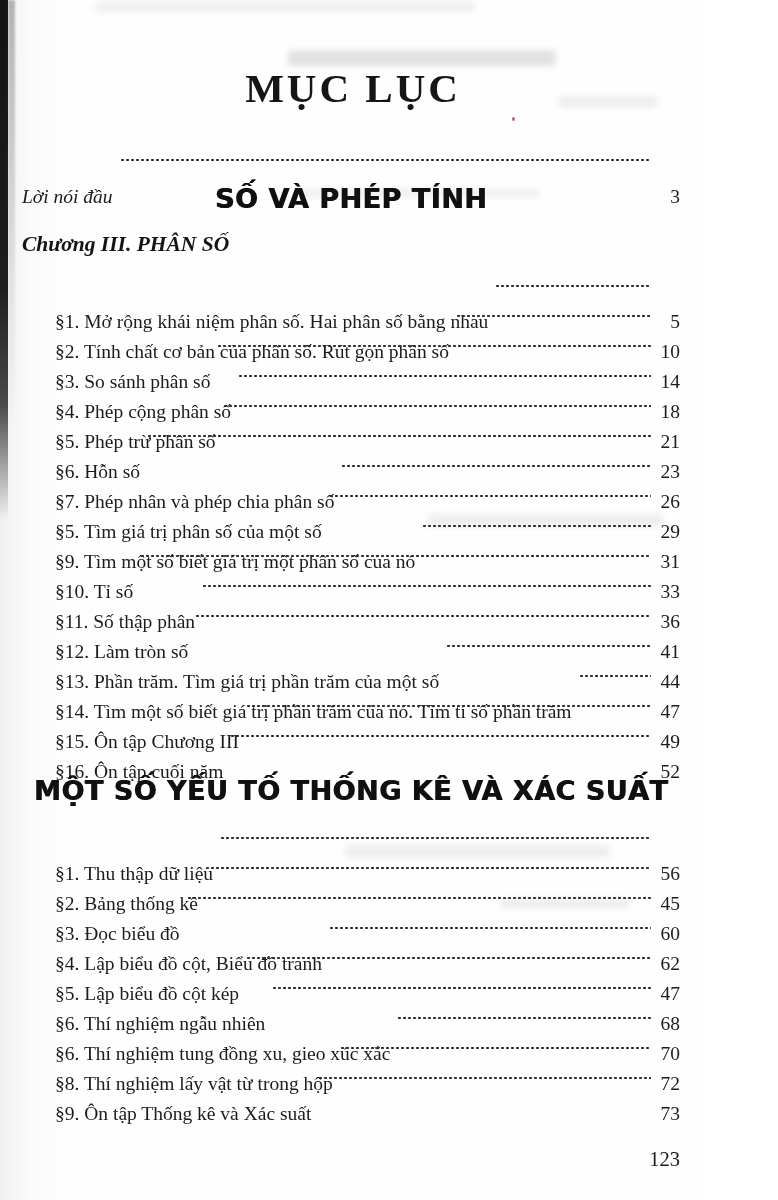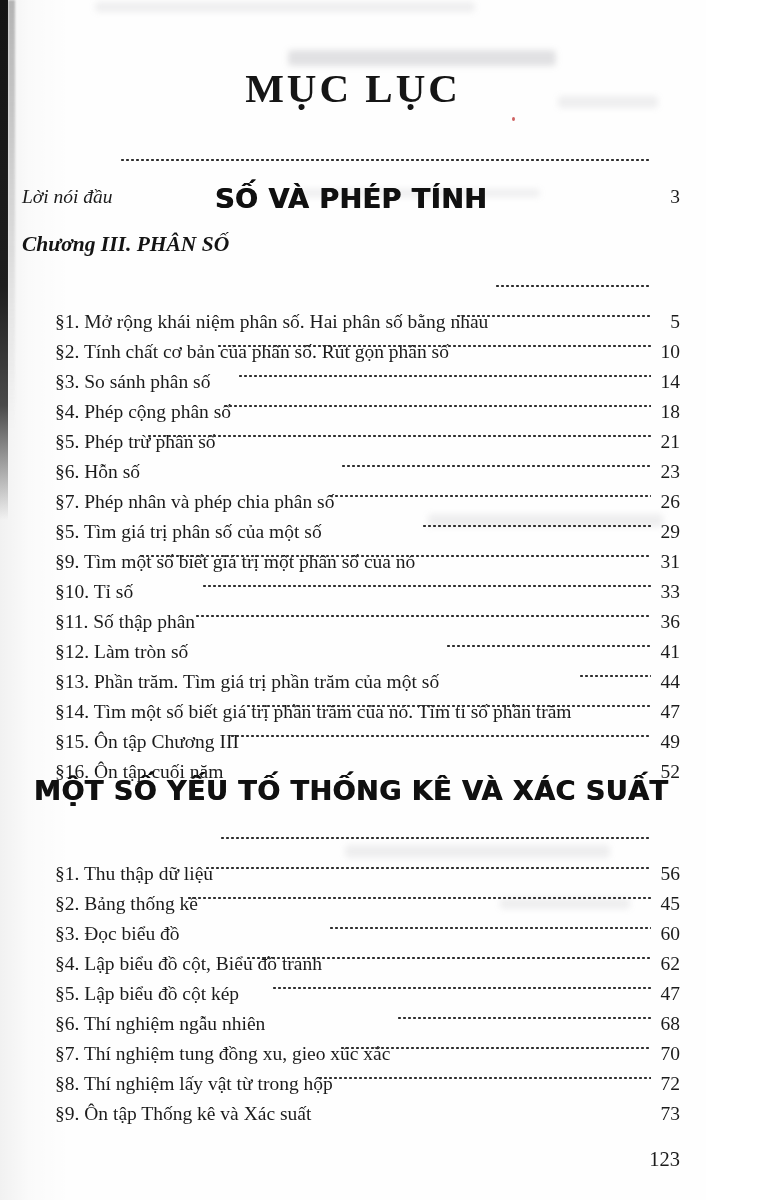--- a/index.html
+++ b/index.html
@@ -249,21 +249,21 @@
     <span class="pagenum">47</span>
   </div>
 
   <div class="toc-row entry">
     <span class="label">§6. Thí nghiệm ngẫu nhiên</span>
     <span class="dots"></span>
     <span class="pagenum">68</span>
   </div>
 
   <div class="toc-row entry">
-    <span class="label">§7. Thí nghiệm tung đồng xu, gieo xúc xắc</span>
+    <span class="label">§6. Thí nghiệm tung đồng xu, gieo xúc xắc</span>
     <span class="dots"></span>
     <span class="pagenum">70</span>
   </div>
 
   <div class="toc-row entry">
     <span class="label">§8. Thí nghiệm lấy vật từ trong hộp</span>
     <span class="dots"></span>
     <span class="pagenum">72</span>
   </div>
 

